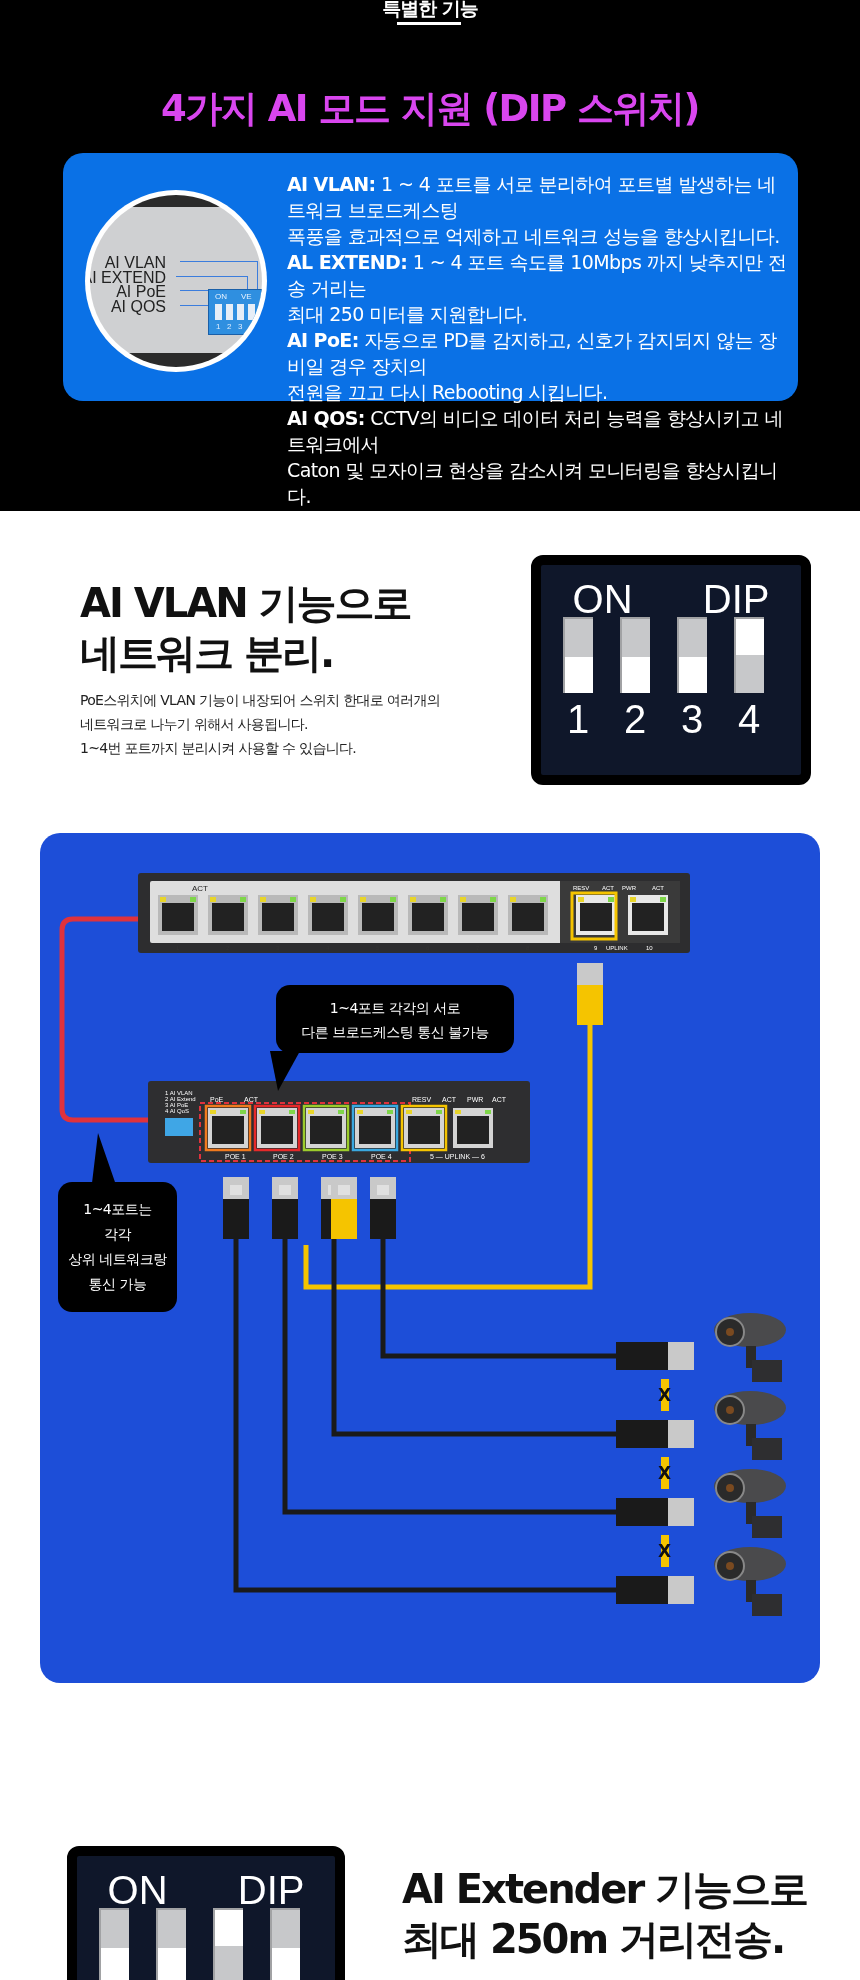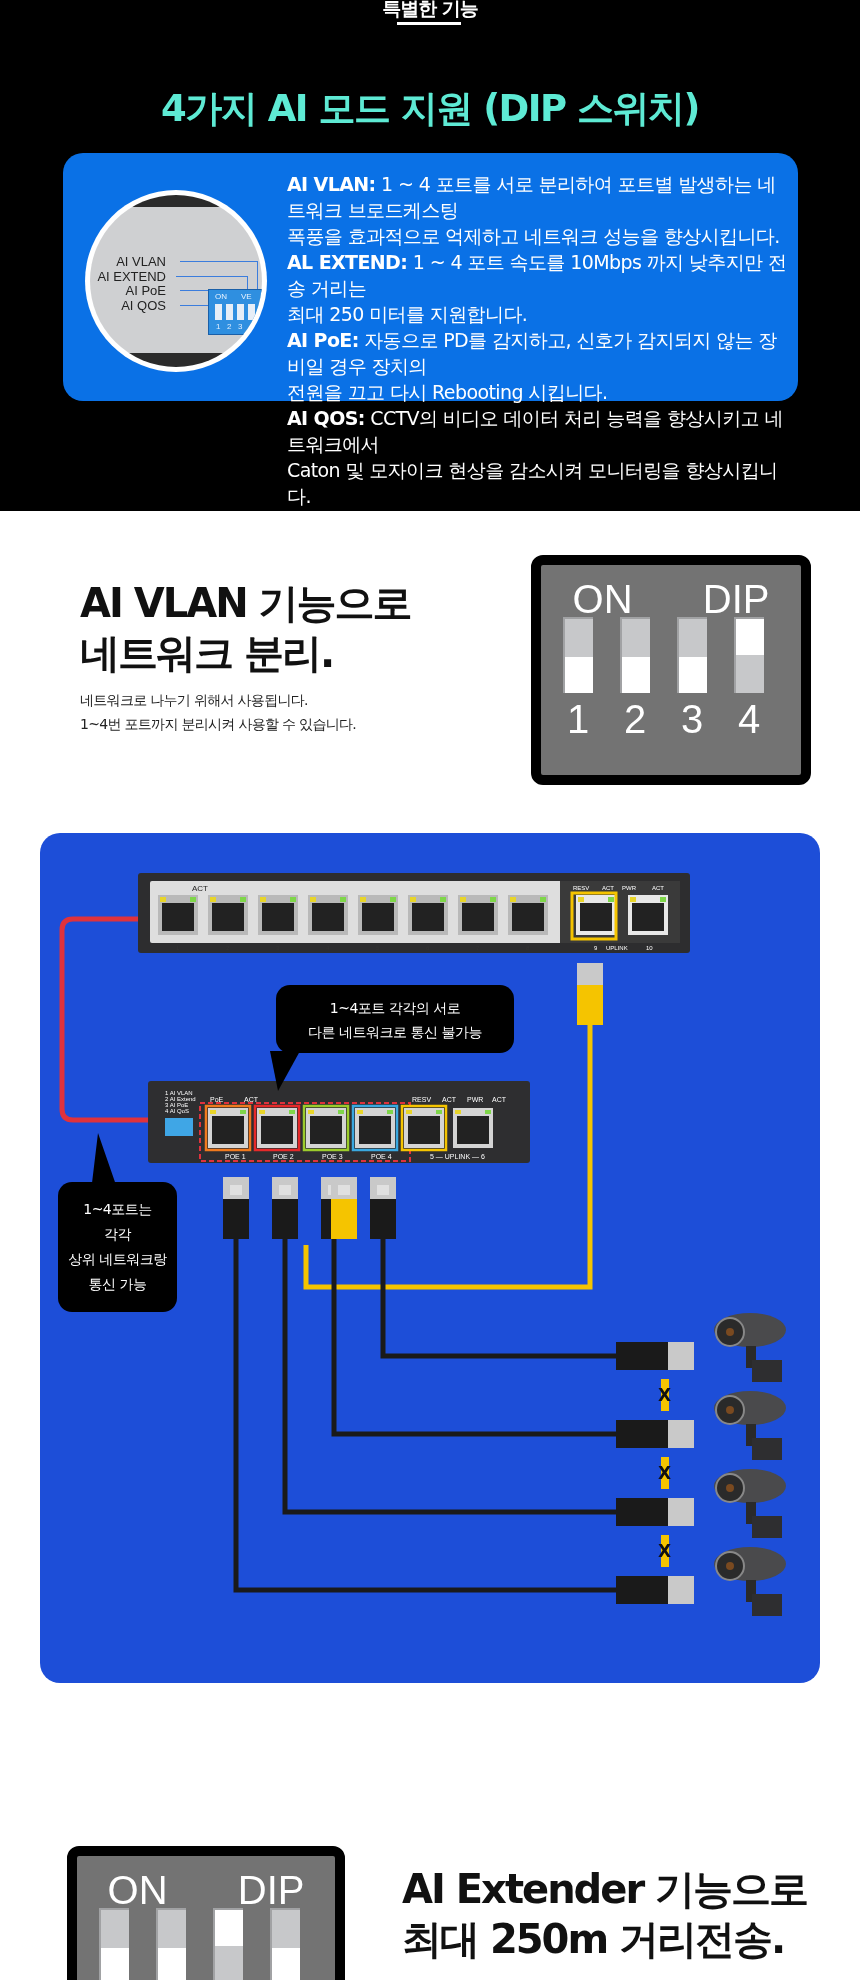--- a/index.html
+++ b/index.html
@@ -2,42 +2,42 @@
 <html><head>
 <meta charset="utf-8">
 <style>
   * { box-sizing: border-box; margin: 0; padding: 0; }
   body { width: 860px; height: 1980px; background: #ffffff; font-family: "DejaVu Sans", "Liberation Sans", sans-serif; overflow: hidden; position: relative; }
 
   
   .sec-dark { position: absolute; left: 0; top: 0; width: 860px; height: 511px; background: #000; }
   .eyebrow { position: absolute; left: 0; width: 860px; top: -4px; text-align: center; color: #fff; font-size: 19px; font-weight: bold; letter-spacing: -1px; }
   .eyebrow-line { position: absolute; left: 397px; top: 22px; width: 64px; height: 3px; background: #fff; }
-  .main-title { position: absolute; left: 0; width: 860px; top: 84px; text-align: center; color: #5eead4; font-size: 37px; font-weight: bold; letter-spacing: -1.5px; }
+  .main-title { position: absolute; left: 0; width: 860px; top: 84px; text-align: center; color: #d946ef; font-size: 37px; font-weight: bold; letter-spacing: -1.5px; }
 
   .blue-box { position: absolute; left: 63px; top: 153px; width: 735px; height: 248px; background: #0a71e6; border-radius: 20px; }
   .dip-photo { position: absolute; left: 22px; top: 37px; width: 182px; height: 182px; border-radius: 50%; background: #fff; padding: 5px; }
   .dip-photo-inner { width: 100%; height: 100%; border-radius: 50%; overflow: hidden; position: relative;
     background: linear-gradient(180deg, #2b2b2b 0 7%, #cfd0d2 7% 92%, #2b2b2b 92% 100%); }
-  .dp-label { position: absolute; right: 96px; font-family: "Liberation Sans", sans-serif; font-size: 13px; color: #222; white-space: nowrap; }
+  .dp-label { position: absolute; right: 96px; font-family: "Liberation Sans", sans-serif; font-size: 16px; color: #222; white-space: nowrap; }
   .dp-line { position: absolute; background: #3b7ddd; }
   .dp-switch { position: absolute; left: 118px; top: 94px; width: 54px; height: 46px; background: #2f8fe0; border: 1px solid #1a5fa8; }
   .dp-switch .on { position: absolute; left: 6px; top: 2px; font-family: "Liberation Sans", sans-serif; font-size: 8px; color: #e8f3ff; }
   .dp-switch .ve { position: absolute; left: 32px; top: 2px; font-family: "Liberation Sans", sans-serif; font-size: 8px; color: #e8f3ff; }
   .dp-knob { position: absolute; top: 14px; width: 7px; height: 16px; background: #e6eef7; }
   .dp-num { position: absolute; top: 32px; font-family: "Liberation Sans", sans-serif; font-size: 8px; color: #dfeeff; }
 
   .desc { position: absolute; left: 224px; top: 18px; width: 500px; color: #fff; font-size: 19px; line-height: 26px; letter-spacing: -0.6px; }
   .desc b { font-weight: bold; }
 
   
   .s2-title { position: absolute; left: 80px; top: 578px; font-size: 40px; font-weight: bold; line-height: 50px; color: #111; letter-spacing: -2px; }
   .s2-text { position: absolute; left: 80px; top: 688px; font-size: 14px; line-height: 24px; color: #222; letter-spacing: -0.7px; }
 
-  .dip-big { position: absolute; border: 10px solid #000; border-radius: 12px; background: #737373; }
+  .dip-big { position: absolute; border: 10px solid #000; border-radius: 12px; background: #0f172a; }
   .dip-big .hdr { position: absolute; left: 0; width: 100%; text-align: center; color: #fff; font-family: "Liberation Sans", sans-serif; }
   .dip-big .hdr span { display: inline-block; }
   .slot { position: absolute; background: #c7c8ca; border-left: 2px solid #a1a2a4; border-top: 2px solid #a1a2a4; }
   .knob { position: absolute; left: 0; width: 100%; background: #fff; }
   .num { position: absolute; color: #fff; font-family: "Liberation Sans", sans-serif; text-align: center; }
 
   
   .diagram { position: absolute; left: 40px; top: 833px; width: 780px; height: 850px; background: #1d4ed8; border-radius: 20px; }
   .diagram svg { position: absolute; left: 0; top: 0; }
 
@@ -96,20 +96,21 @@
       <div>Caton 및 모자이크 현상을 감소시켜 모니터링을 향상시킵니다.</div>
     </div>
   </div>
 </div>
 
 <div class="s2-title">
   <div>AI VLAN 기능으로</div>
   <div>네트워크 분리.</div>
 </div>
 <div class="s2-text">
+  <div>PoE스위치에 VLAN 기능이 내장되어 스위치 한대로 여러개의</div>
   <div>네트워크로 나누기 위해서 사용됩니다.</div>
   <div>1~4번 포트까지 분리시켜 사용할 수 있습니다.</div>
 </div>
 
 <div class="dip-big" id="dip-vlan" style="left:531px;top:555px;width:280px;height:230px">
   <div class="hdr" style="top:12px;font-size:40px">
     <span>ON</span>
     <span style="width:48px"></span>
     <span>DIP</span>
   </div>
@@ -380,21 +381,21 @@
           <rect x="712" y="761" width="30" height="22" fill="#2e2e30"></rect>
         </g>
       </g>
 
     <polygon points="230,218 260,218 238,258" fill="#000"></polygon>
     <polygon points="52,350 64,350 76,352 58,300" fill="#000"></polygon>
   </svg>
 
   <div class="bubble" style="left:236px;top:152px;width:238px;height:68px;padding-top:11px;line-height:24px">
     <div>1~4포트 각각의 서로</div>
-    <div>다른 네트워크로 통신 불가능</div>
+    <div>다른 브로드케스팅 통신 불가능</div>
   </div>
   <div class="bubble" style="left:18px;top:349px;width:119px;height:130px;padding-top:15px;line-height:25px">
     <div>1~4포트는</div>
     <div>각각</div>
     <div>상위 네트워크랑</div>
     <div>통신 가능</div>
   </div>
 </div>
 
 <div class="dip-big" id="dip-ext" style="left:67px;top:1846px;width:278px;height:200px">

